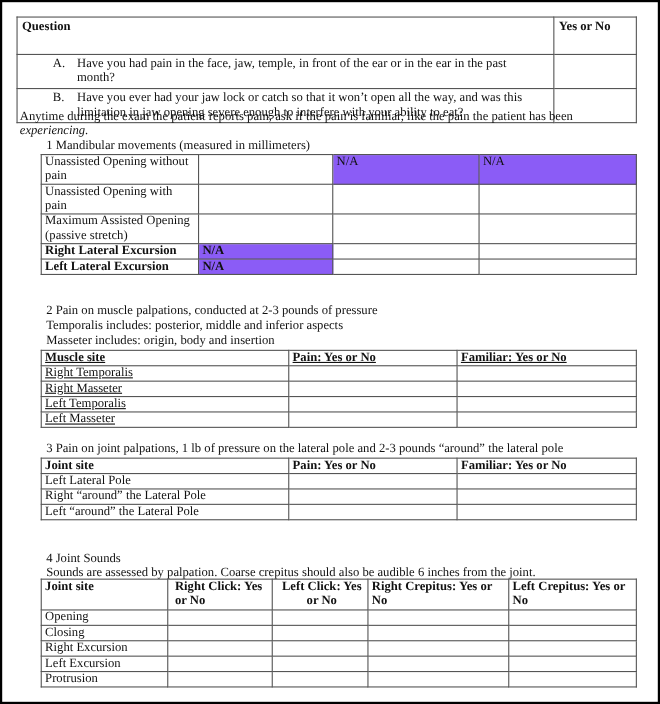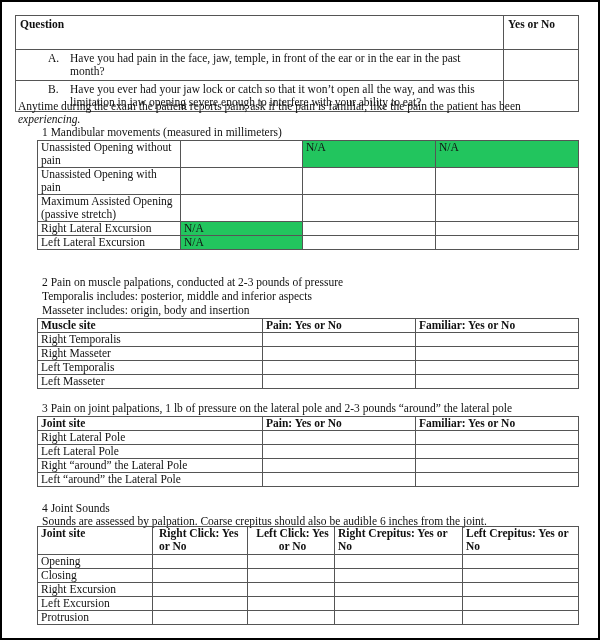--- a/index.html
+++ b/index.html
@@ -3,34 +3,34 @@
 <meta charset="utf-8">
 <style>
   html, body { margin:0; padding:0; background:#fff; }
   body { width:600px; height:640px; position:relative; overflow:hidden;
          font-family:"Liberation Serif", "DejaVu Serif", serif; color:#111; font-size:11.5px; }
   .frame { position:absolute; left:0; top:0; width:596px; height:636px; border:2px solid #000; }
   table { position:absolute; border-collapse:collapse; table-layout:fixed; }
   td, th { border:1px solid #555; padding:0 3px; vertical-align:top; text-align:left;
            font-size:11.5px; line-height:13px; }
   th { font-weight:bold; }
-  .gray { background:#22c55e; }
+  .gray { background:#8b5cf6; }
   .txt { position:absolute; white-space:nowrap; font-size:11.5px; line-height:13.5px; }
   
   #qtable { left:15px; top:15px; width:563px; }
   #qtable td, #qtable th { padding:2px 4px; }
   #qtable .hdr th { height:29px; }
   #qtable .qrow td { height:20px; }
   .qletter { display:inline-block; width:22px; margin-left:28px; }
   .qbody { display:inline-block; vertical-align:top; width:420px; white-space:normal; }
   
   #t1 { left:37px; top:140px; width:541px; }
   #t1 .r2 td { height:26px; }
-  #t1 .r1 td { height:12px; }
-  #t2 { left:37px; top:318px; width:541px; }
+  #t1 .r1 td { height:12px;font-weight:bold; }
+  #t2 { left:37px; top:318px; width:541px;text-decoration:underline; }
   #t2 td, #t2 th { height:12.5px; }
   #t3 { left:37px; top:416px; width:541px; }
   #t3 td, #t3 th { height:12.5px; }
   #t4 { left:37px; top:526px; width:541px; }
   #t4 th { height:27px; }
   #t4 td { height:12.5px; }
 </style>
 </head>
 <body>
 
@@ -147,25 +147,20 @@
       <col style="width:153px">
       <col style="width:163px">
     </colgroup>
   <tbody>
       <tr>
     <th>Joint site</th>
     <th>Pain: Yes or No</th>
     <th>Familiar:  Yes or No</th>
   </tr>
   <tr>
-        <td>Right Lateral Pole</td>
-        <td></td>
-        <td></td>
-      </tr>
-  <tr>
         <td>Left Lateral Pole</td>
         <td></td>
         <td></td>
       </tr>
   <tr>
         <td>Right “around” the Lateral Pole</td>
         <td></td>
         <td></td>
       </tr>
   <tr>

